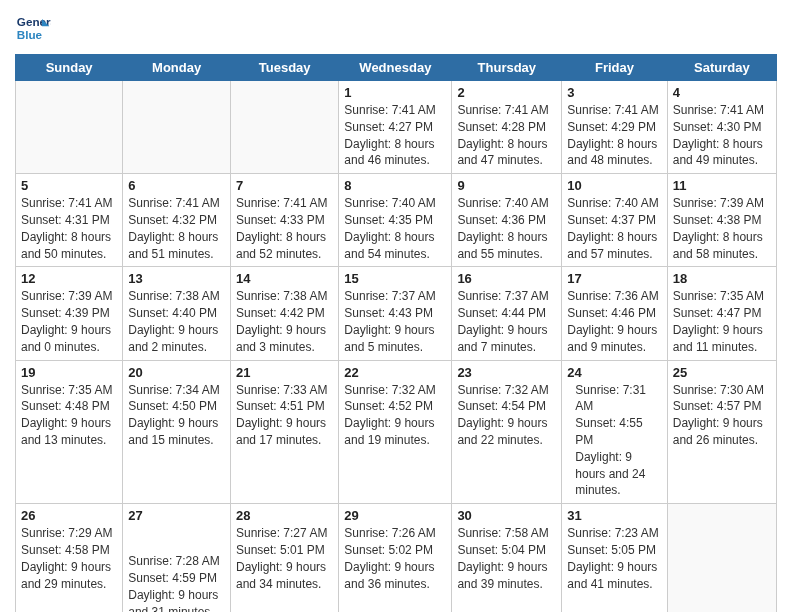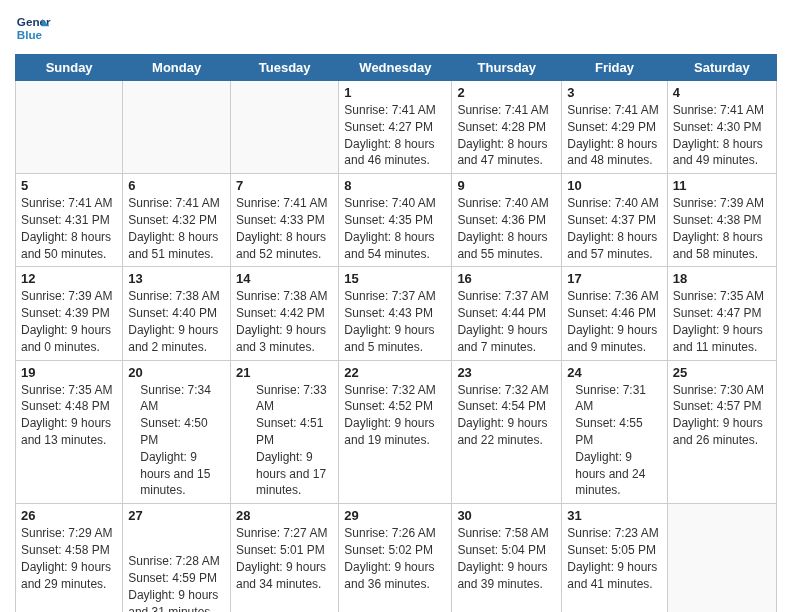--- a/index.html
+++ b/index.html
@@ -237,27 +237,27 @@
         </tr>
         <tr class="week-row">
           <td>
             <div class="day-num">19</div>
             <div class="day-detail" style="white-space: pre-line;">Sunrise: 7:35 AM
 Sunset: 4:48 PM
 Daylight: 9 hours and 13 minutes.</div>
           </td>
           <td>
             <div class="day-num">20</div>
-            <div class="day-detail" style="white-space: pre-line; margin-left: 12px;">Sunrise: 7:34 AM
+            <div class="day-detail" style="white-space: pre-line;">Sunrise: 7:34 AM
 Sunset: 4:50 PM
 Daylight: 9 hours and 15 minutes.</div>
           </td>
           <td>
             <div class="day-num">21</div>
-            <div class="day-detail" style="white-space: pre-line; margin-left: 20px;">Sunrise: 7:33 AM
+            <div class="day-detail" style="white-space: pre-line;">Sunrise: 7:33 AM
 Sunset: 4:51 PM
 Daylight: 9 hours and 17 minutes.</div>
           </td>
           <td>
             <div class="day-num">22</div>
             <div class="day-detail" style="white-space: pre-line;">Sunrise: 7:32 AM
 Sunset: 4:52 PM
 Daylight: 9 hours and 19 minutes.</div>
           </td>
           <td>

